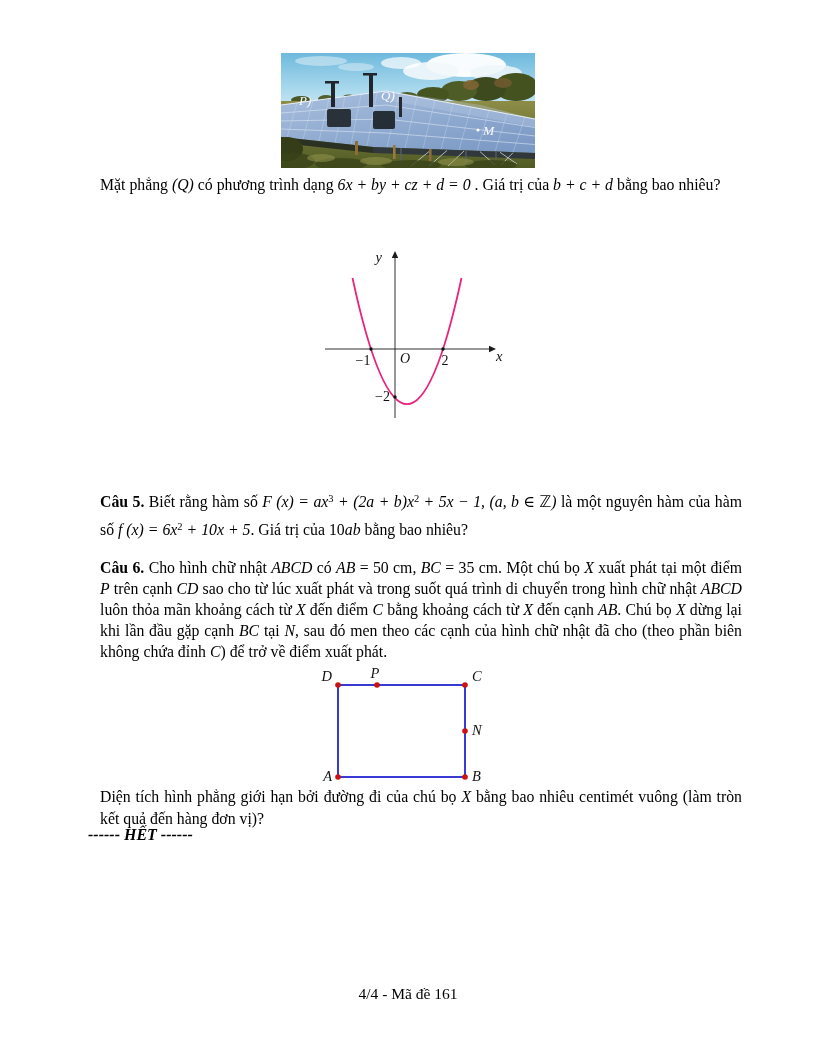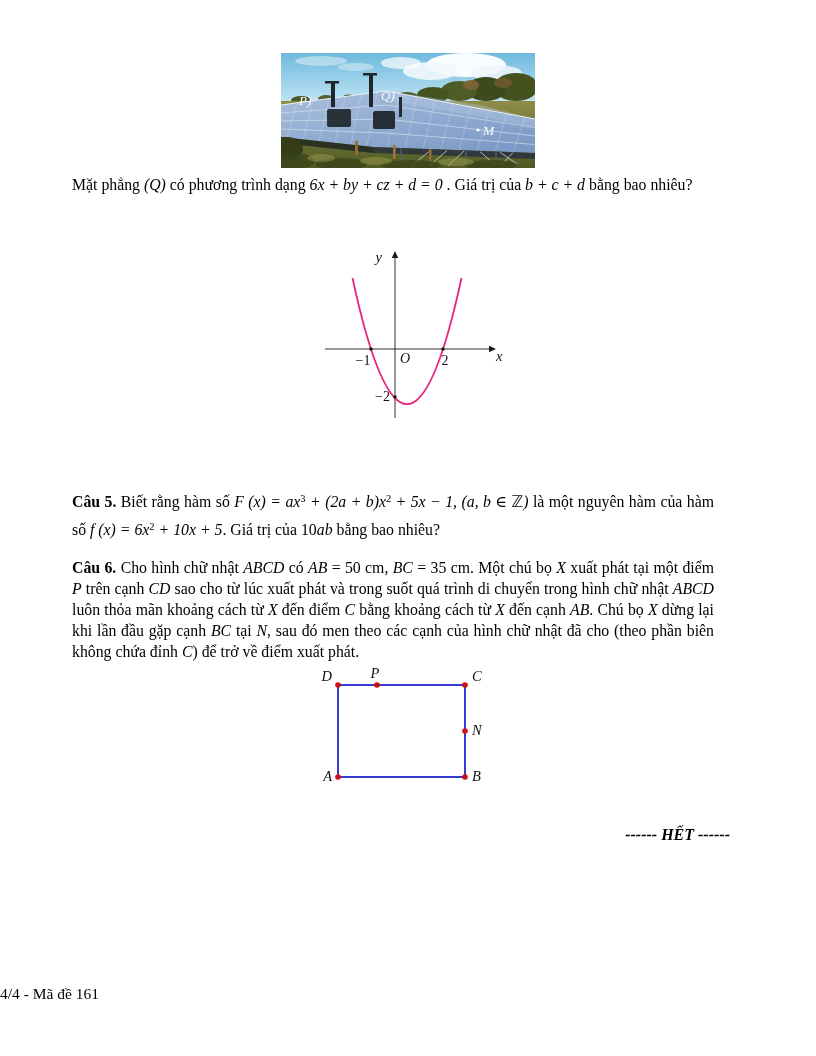--- a/index.html
+++ b/index.html
@@ -1,26 +1,26 @@
 <!DOCTYPE html>
 <html><head>
 <meta charset="utf-8">
 <style>
   html,body{margin:0;padding:0;background:#ffffff;}
   .page{position:relative;width:816px;height:1056px;background:#fff;overflow:hidden;
         font-family:"Liberation Serif","DejaVu Serif","DejaVu Sans",serif;color:#000;}
   .abs{position:absolute;}
-  .para{position:absolute;left:72px;width:642px;margin:0;font-size:15.8px;
+  .para{position:absolute;left:100px;width:642px;margin:0;font-size:15.8px;
         line-height:21.5px;text-align:justify;color:#000;}
   .run-b{font-weight:700;}
   .run-i{font-style:italic;}
   .run-sup{font-size:10.5px;vertical-align:5px;}
-  .het{position:absolute;left:88px;width:642px;top:826px;text-align:right;
+  .het{position:absolute;left:88px;width:642px;top:826px;text-align:left;
        font-weight:700;font-style:italic;font-size:16px;}
-  .footer{position:absolute;left:0;top:985px;width:816px;text-align:left;font-size:15.5px;}
+  .footer{position:absolute;left:0;top:985px;width:816px;text-align:center;font-size:15.5px;}
   .page svg text{font-family:"Liberation Serif","DejaVu Serif",serif;}
 </style>
 </head>
 <body>
 
 <div class="page">
 
   <svg class="abs" style="left:281px;top:53px;" width="254" height="115" viewBox="0 0 254 115">
     <defs>
       <linearGradient id="sky" x1="0" y1="0" x2="0" y2="1">
@@ -132,18 +132,19 @@
     <circle cx="65" cy="19" r="2.8" fill="#cc1111"></circle>
     <circle cx="153" cy="65" r="2.8" fill="#cc1111"></circle>
     <text x="20" y="15" text-anchor="end" font-size="14.5" font-style="italic" fill="#111">D</text>
     <text x="63" y="12" text-anchor="middle" font-size="14.5" font-style="italic" fill="#111">P</text>
     <text x="160" y="15" font-size="14.5" font-style="italic" fill="#111">C</text>
     <text x="160" y="69" font-size="14.5" font-style="italic" fill="#111">N</text>
     <text x="20" y="115" text-anchor="end" font-size="14.5" font-style="italic" fill="#111">A</text>
     <text x="160" y="115" font-size="14.5" font-style="italic" fill="#111">B</text>
   </svg>
 
+  <p class="para" style="top:786px"><span>Diện tích hình phẳng giới hạn bởi đường đi của chú bọ </span><span class="run-i">X</span><span> bằng bao nhiêu centimét vuông (làm tròn kết quả đến hàng đơn vị)?</span></p>
 
   <div class="het">------ HẾT ------</div>
 
   <div class="footer">4/4 - Mã đề 161</div>
 
 </div>
 
 </body></html>

